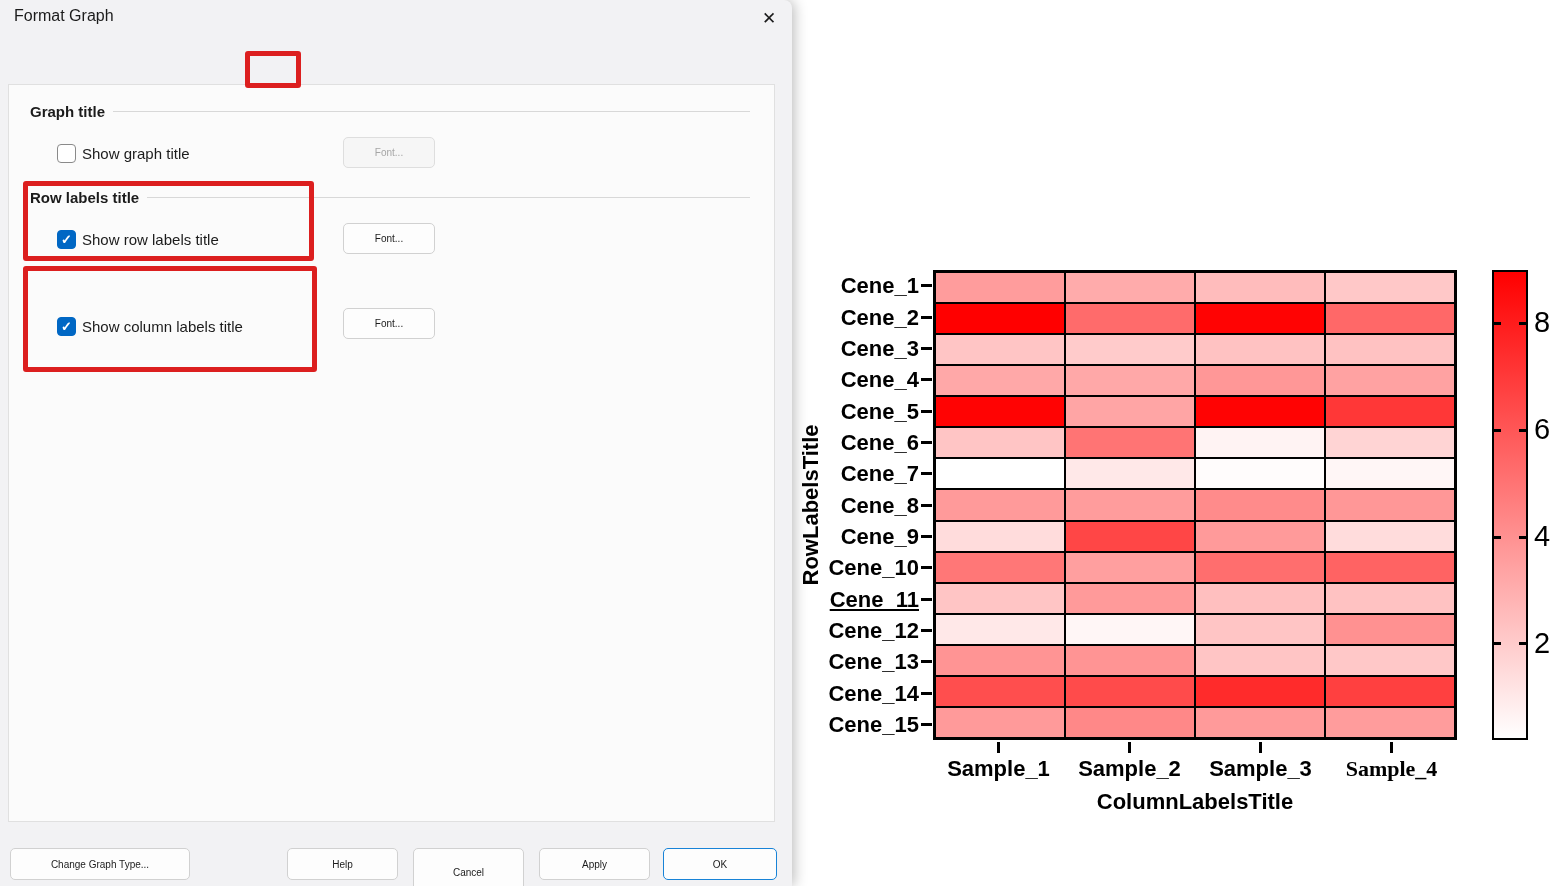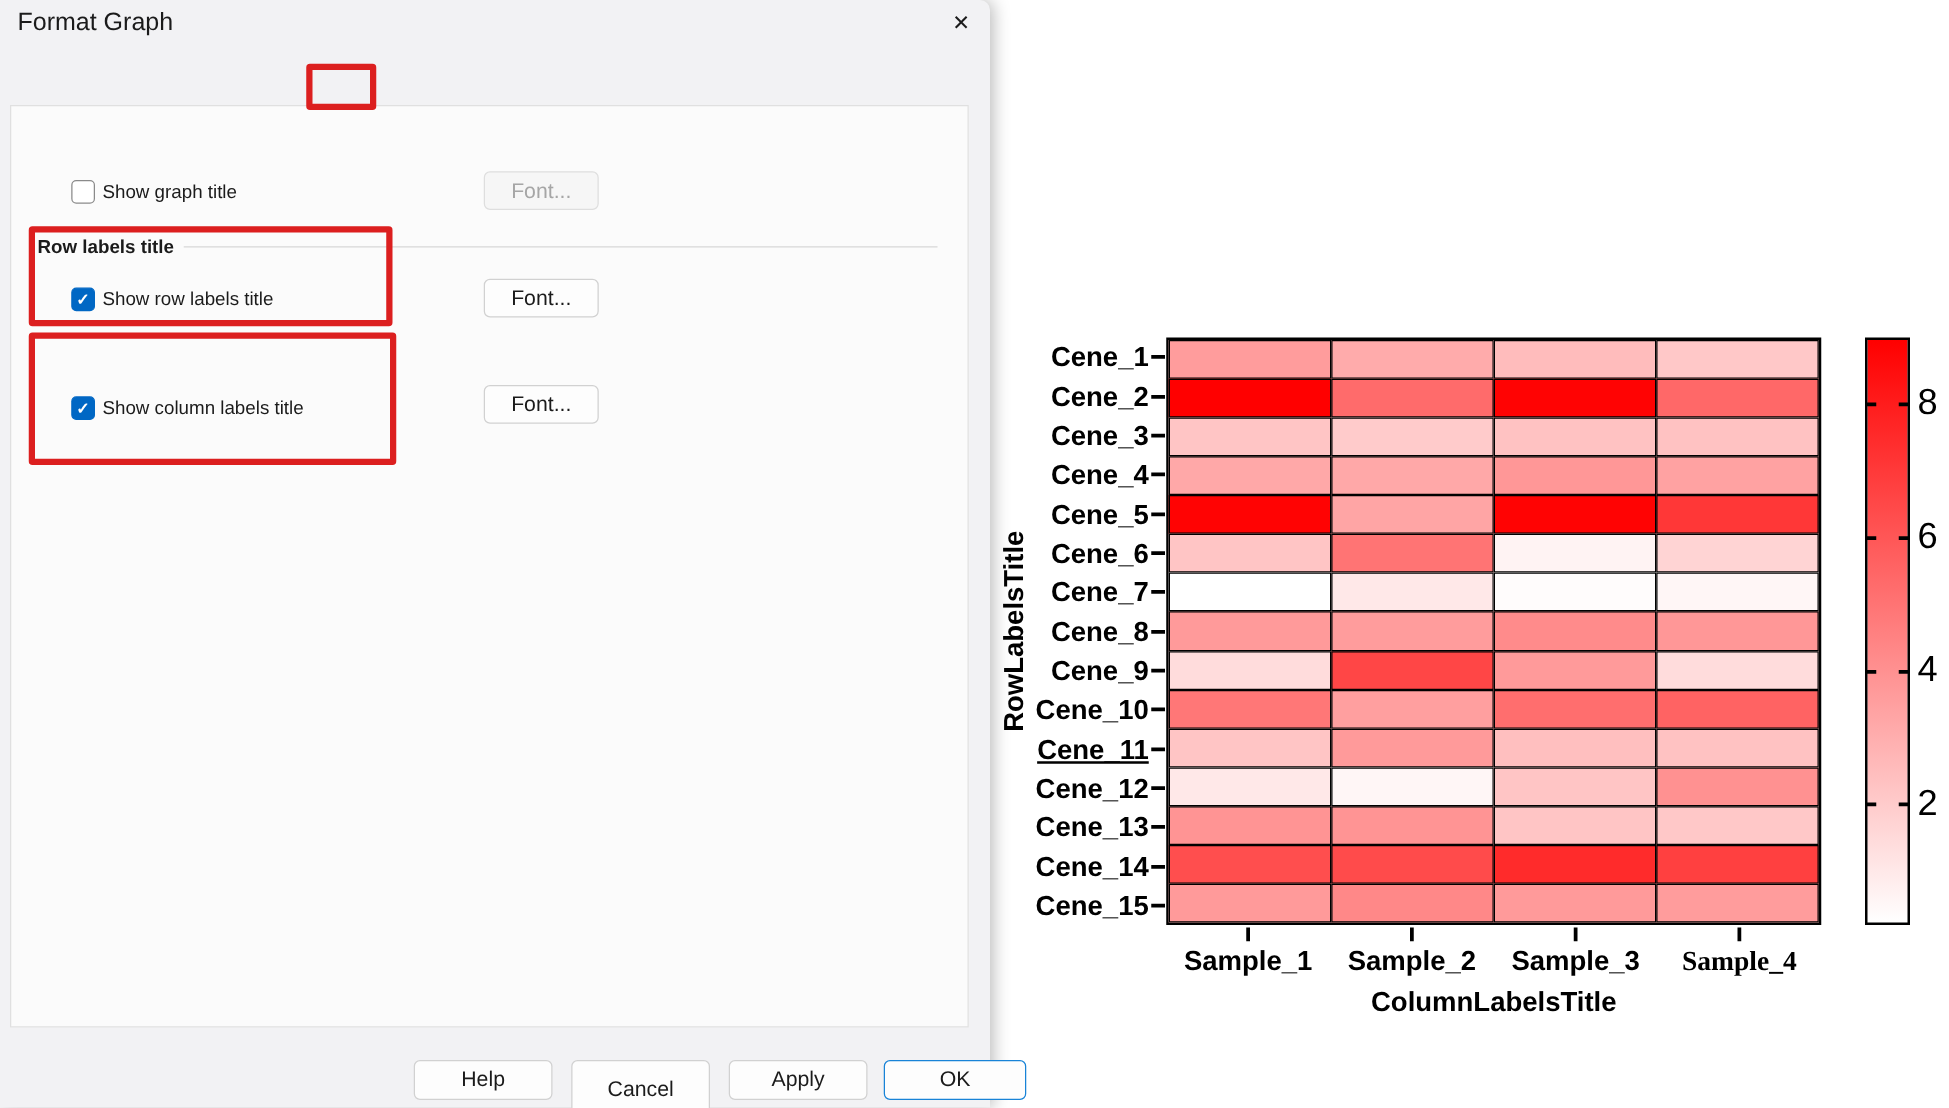--- a/index.html
+++ b/index.html
@@ -3,21 +3,21 @@
 <meta charset="utf-8">
 <style>
   * { margin:0; padding:0; box-sizing:border-box; }
   html,body { width:1559px; height:886px; background:#ffffff; overflow:hidden;
               font-family:"Liberation Sans", sans-serif; }
 
   
   .dialog { position:absolute; left:0; top:0; width:792px; height:886px;
             background:#f2f2f4; border-radius:0 8px 0 0;
             box-shadow:2px 0 14px rgba(0,0,0,0.28); }
-  .titlebar-title { position:absolute; left:14px; top:7px; font-size:20px; color:#1b1b1b;text-align:center; }
+  .titlebar-title { position:absolute; left:14px; top:7px; font-size:16px; color:#1b1b1b;text-align:center; }
   .close-btn { position:absolute; left:750px; top:2px; width:38px; height:32px;
                display:flex; align-items:center; justify-content:center;
                font-size:17px; color:#1b1b1b; cursor:pointer; border-radius:6px; }
 
   
   .tabstrip { position:absolute; left:8px; top:57px; height:28px; display:flex; z-index:2; }
   .tab { height:28px; padding:0 11px; display:flex; align-items:center;
          font-size:15px; color:#1b1b1b; background:#ececee;
          border:1px solid #dcdcdc; border-right:none; }
   .tab:last-child { border-right:1px solid #dcdcdc; }
@@ -32,22 +32,22 @@
   .section-header .rule { flex:1; height:1px; background:#d8d8d8; }
 
   .checkbox { position:absolute; width:19px; height:19px; border-radius:4px;
               border:1px solid #8a8a8a; background:#ffffff; cursor:pointer; }
   .checkbox.checked { background:#0067c4; border-color:#0067c4; color:#ffffff;
                       display:flex; align-items:center; justify-content:center;
                       font-size:13px; font-weight:700; }
   .cb-label { position:absolute; font-size:15px; color:#1b1b1b; }
 
   .btn { position:absolute; background:#fdfdfd; border:1px solid #d1d1d1; border-radius:5px;
-         font-size:17px; color:#1b1b1b; display:flex; align-items:center; justify-content:center;
-         font-family:"Liberation Sans", sans-serif; cursor:pointer;margin-left:44px; }
+         font-size:10px; color:#1b1b1b; display:flex; align-items:center; justify-content:center;
+         font-family:"Liberation Sans", sans-serif; cursor:pointer; }
   .btn.disabled { color:#a6a6a6; background:#f6f6f6; border-color:#dedede; cursor:default; }
   .btn.default { border:1px solid #1883d7; }
 
   
   .anno { position:absolute; border:5px solid #dc1f1f; border-radius:3px; z-index:10; pointer-events:none; }
 
   
   .plot { position:absolute; left:933px; top:270px; width:524px; height:470px;
           border:2px solid #000; display:grid;
           grid-template-columns:repeat(4,1fr); grid-template-rows:repeat(15,1fr); }
@@ -66,36 +66,41 @@
 </style>
 </head>
 <body>
 
 <div class="dialog">
   <div class="titlebar-title">Format Graph</div>
   <div class="close-btn">✕</div>
 
   <div class="panel"></div>
 
+  <div class="section-header" style="top:103px;">
+    <span>Graph title</span>
+      <div class="rule"></div>
+  </div>
   <div class="checkbox" style="left:57px; top:144px;"></div>
   <div class="cb-label" style="left:82px; top:145px;">Show graph title</div>
   <div class="btn disabled" style="left:343px; top:137px; width:92px; height:31px;">Font...</div>
 
   <div class="section-header" style="top:189px;justify-content:flex-end;">
     <span>Row labels title</span>
       <div class="rule"></div>
   </div>
   <div class="checkbox checked" style="left:57px; top:230px;">✓</div>
   <div class="cb-label" style="left:82px; top:231px;text-align:right;">Show row labels title</div>
   <div class="btn" style="left:343px; top:223px; width:92px; height:31px;">Font...</div>
 
   <div class="checkbox checked" style="left:57px; top:317px;">✓</div>
   <div class="cb-label" style="left:82px; top:318px;">Show column labels title</div>
   <div class="btn" style="left:343px; top:308px; width:92px; height:31px;">Font...</div>
 
+  <div class="btn" style="left:10px; top:848px; width:180px; height:32px;">Change Graph Type...</div>
   <div class="btn" style="left:287px; top:848px; width:111px; height:32px;">Help</div>
   <div class="btn" style="left:413px; top:848px; width:111px; height:48px;">Cancel</div>
   <div class="btn" style="left:539px; top:848px; width:111px; height:32px;">Apply</div>
   <div class="btn default" style="left:663px; top:848px; width:114px; height:32px;">OK</div>
 </div>
 
 <div class="anno" style="left:245px; top:51px;  width:56px;  height:37px;"></div>
 <div class="anno" style="left:23px;  top:181px; width:291px; height:80px;"></div>
 <div class="anno" style="left:23px;  top:266px; width:294px; height:106px;"></div>
 

